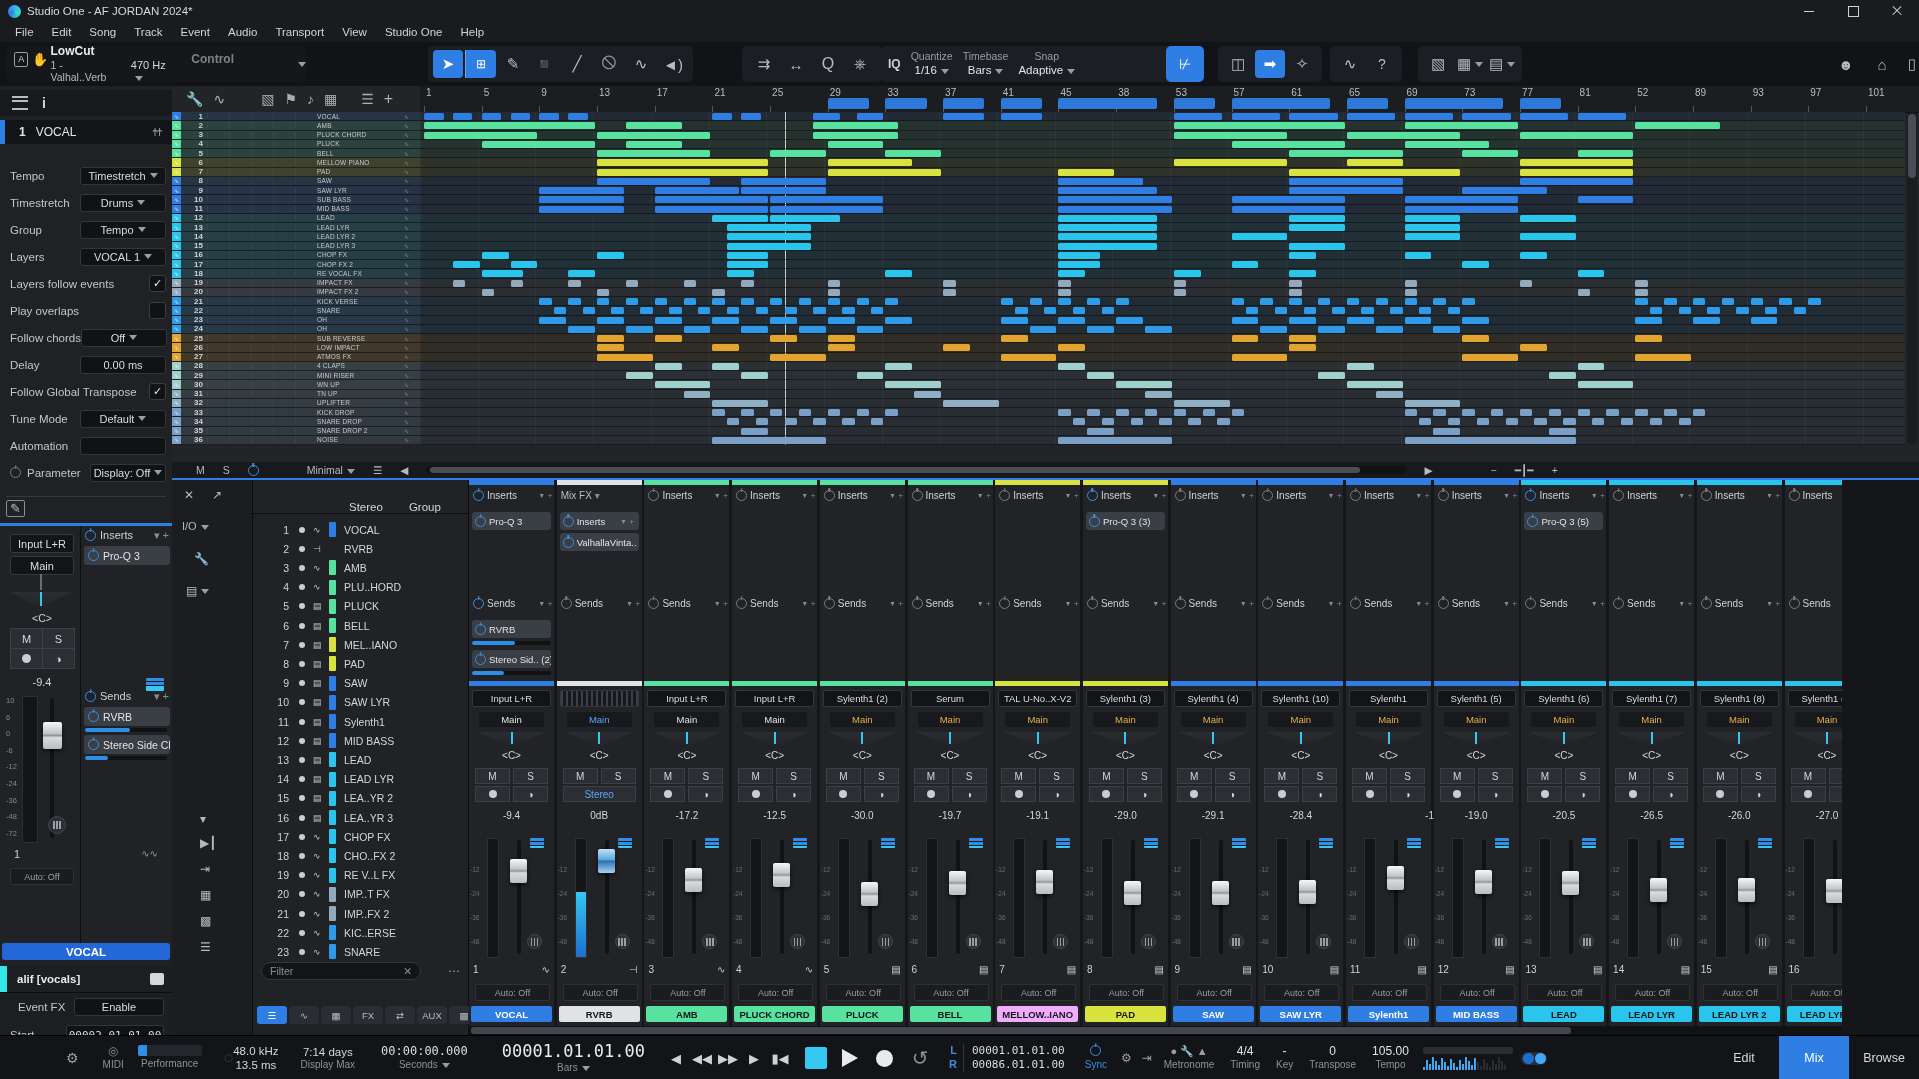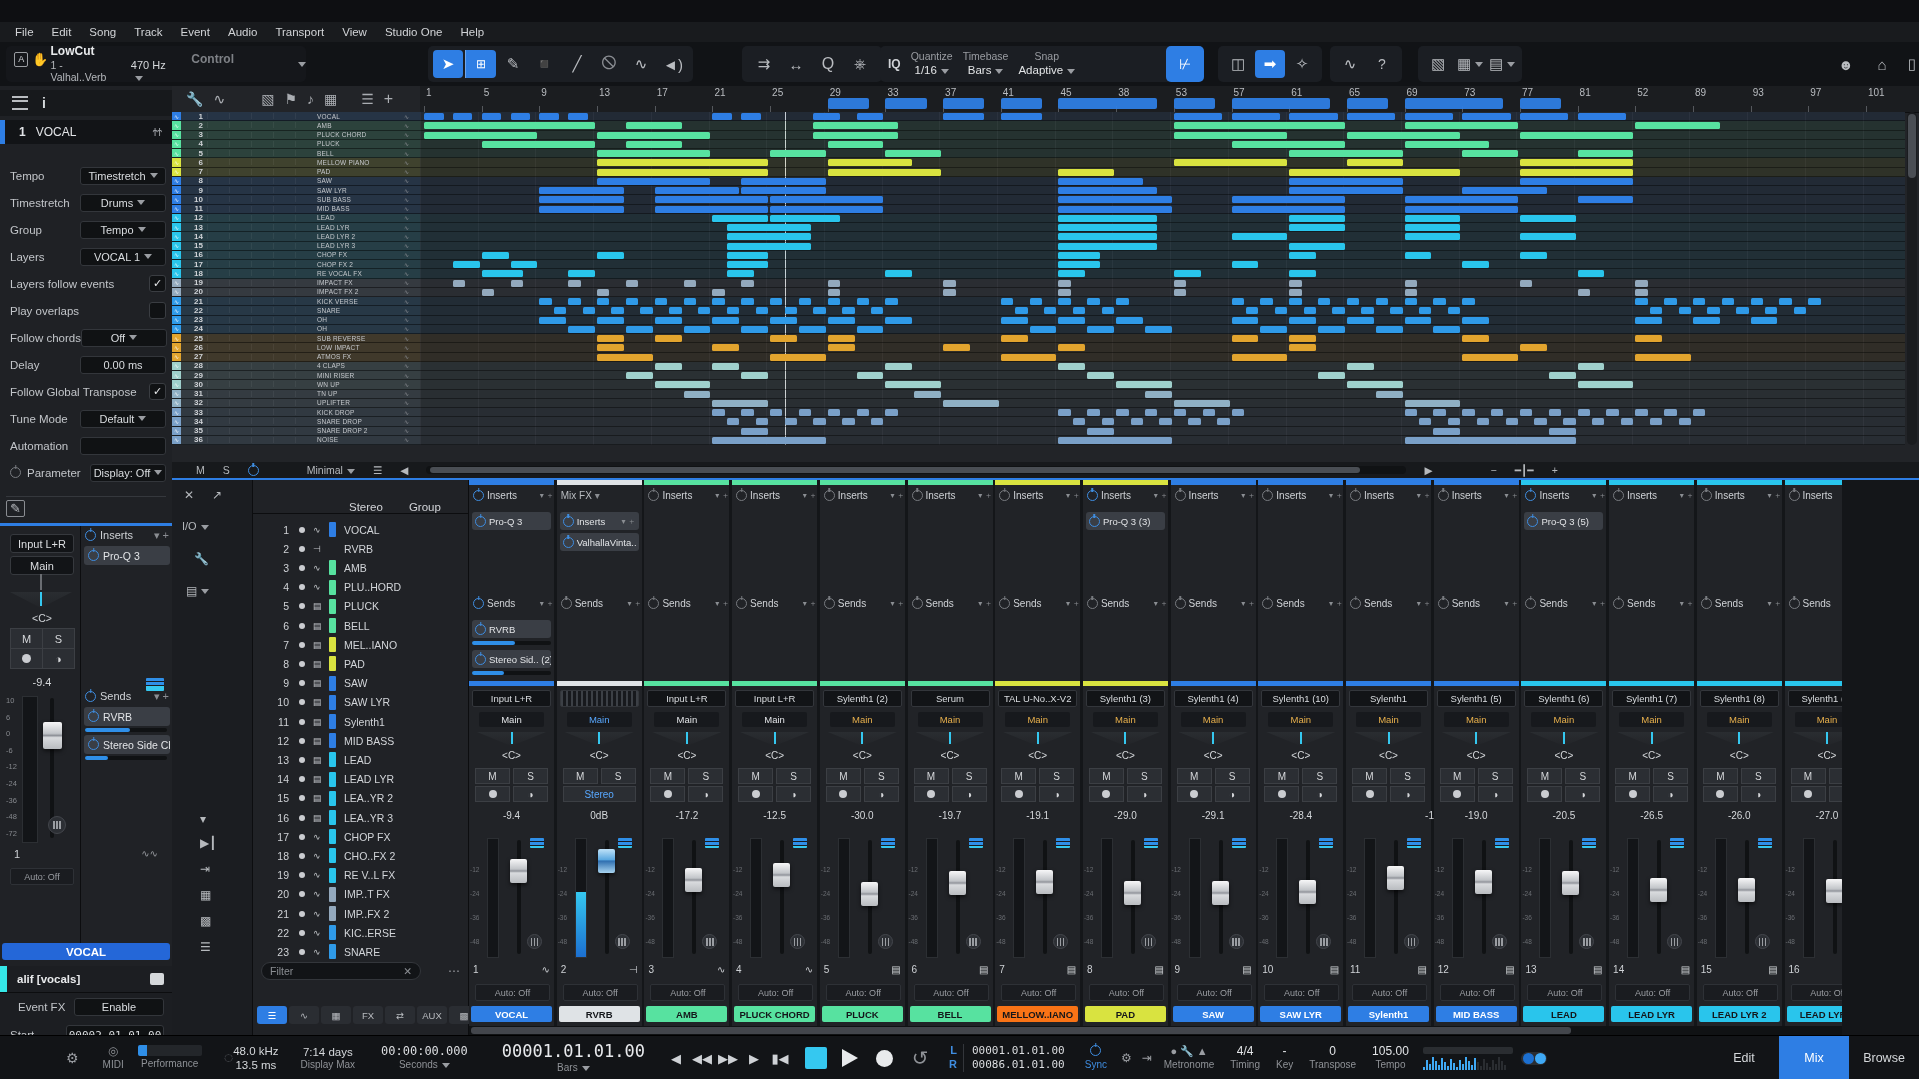--- a/index.html
+++ b/index.html
@@ -132,20 +132,36 @@
   .ttab{height:44px;display:flex;align-items:center;justify-content:center;width:70px;color:#d5d8db;font-size:12.5px;}
   .ttab.on{background:#2e7ee4;color:#fff;}
   .metbars{display:flex;align-items:flex-end;gap:1px;height:14px;}
   .metbars i{width:2px;background:#3fa9f5;display:block;}
 </style>
 </head>
 <body>
 
 <div id="app">
 
+  <div id="titlebar" class="abs">
+    <div id="logo"></div>
+    <div id="title-text">Studio One - AF JORDAN 2024*</div>
+    <div id="winbtns">
+      <div class="wb">
+          <span class="bar"></span>
+        </div>
+      <div class="wb">
+          <span class="sq"></span>
+        </div>
+      <div class="wb" style="position:relative;">
+          <span class="x1"></span>
+          <span class="x2"></span>
+        </div>
+    </div>
+  </div>
 
   <div id="menubar" class="abs">
       <div class="mitem">File</div>
       <div class="mitem">Edit</div>
       <div class="mitem">Song</div>
       <div class="mitem">Track</div>
       <div class="mitem">Event</div>
       <div class="mitem">Audio</div>
       <div class="mitem">Transport</div>
       <div class="mitem">View</div>
@@ -1656,21 +1672,21 @@
               <i></i>
               <i></i>
               <i></i>
             </div>
           </div>
           <div class="snum">
             <div>7</div>
             <div>▤</div>
           </div>
           <div class="sauto" style="top: 504px; position: absolute;">Auto: Off</div>
-          <div class="slabel" style="top: 526px; background: #f97316; color: rgb(20, 22, 26);">MELLOW..IANO</div>
+          <div class="slabel" style="top: 526px; background: #f0abfc; color: rgb(20, 22, 26);">MELLOW..IANO</div>
         </div>
         <div class="strip" style="left: 613.9px;">
           <div class="cbar" style="background: rgb(217, 227, 64);"></div>
           <div class="srow" style="top: 10px; left: 4px;">
             <div class="pwr"></div>
             <div>Inserts</div>
             <div style="margin-left: auto; color: rgb(138, 141, 146); font-size: 8px;">▾ ＋</div>
           </div>
           <div class="sslot" style="top: 32px;">
             <div class="pwr"></div>

